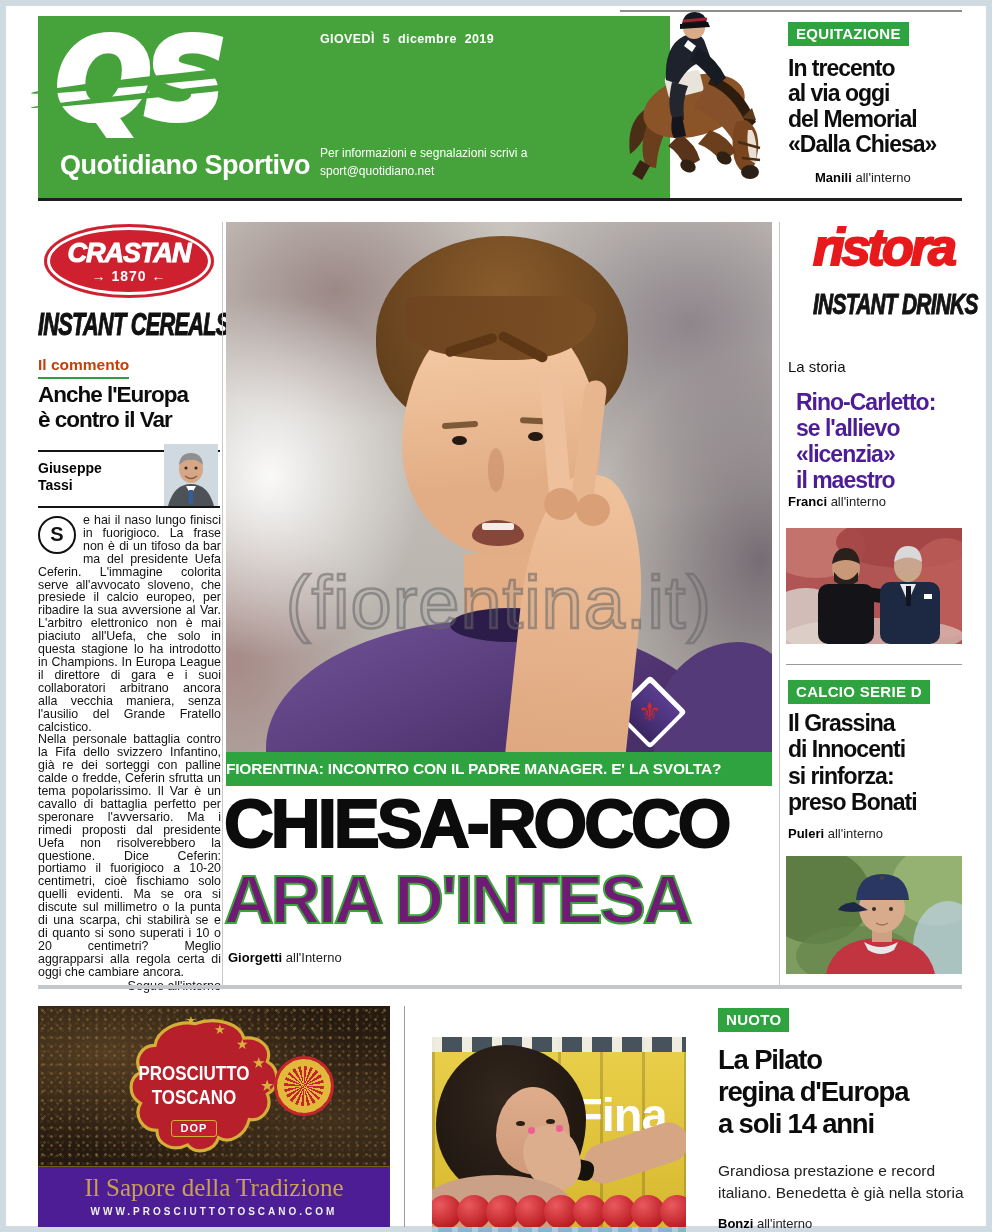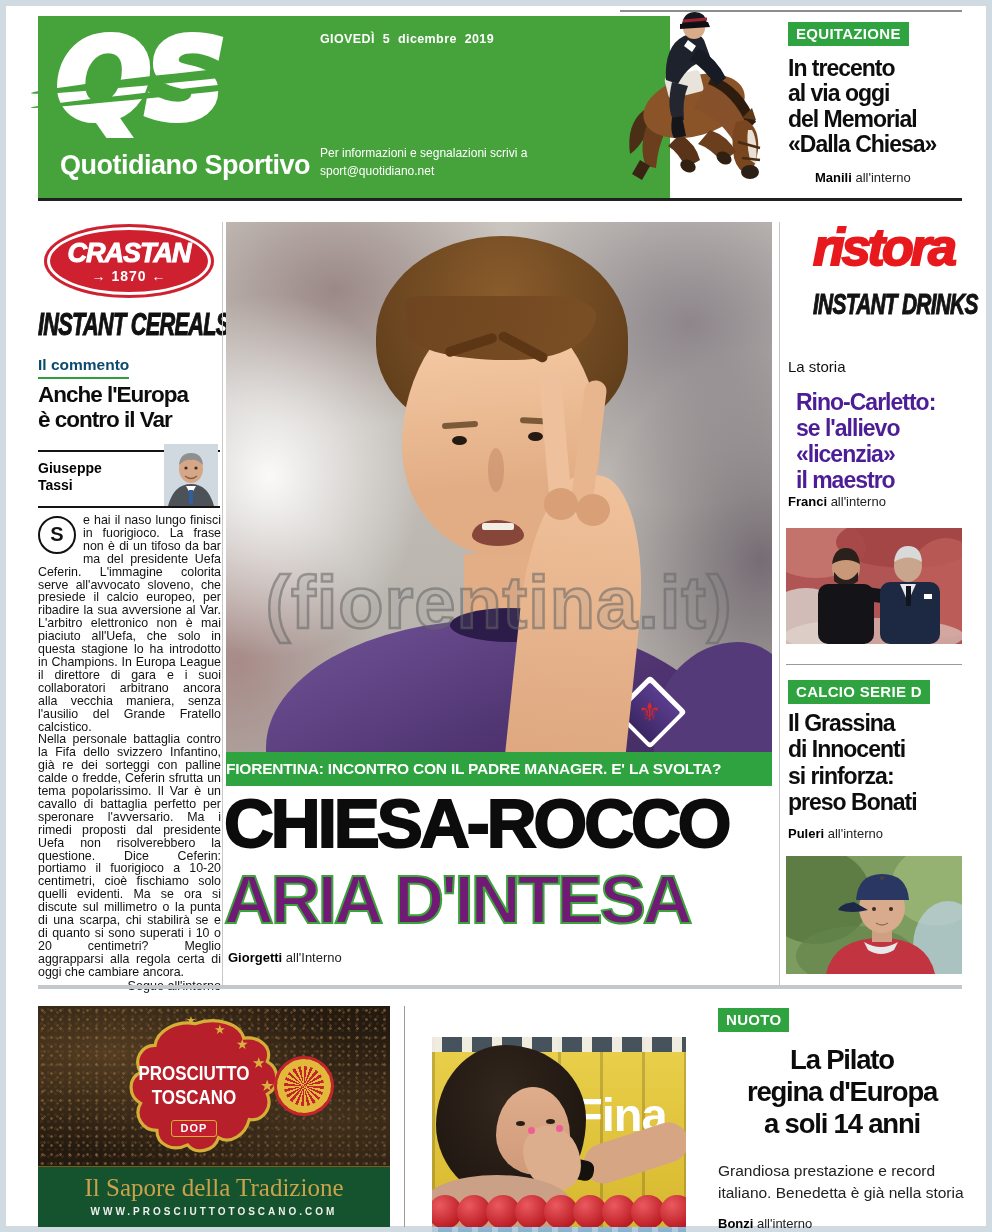--- a/index.html
+++ b/index.html
@@ -30,21 +30,21 @@
   .equi h2{margin:10px 0 0;font-size:23px;font-weight:800;line-height:1.1;letter-spacing:-1px;color:#0d0d0d;}
   .equi .byl{margin-top:13px;margin-left:27px;}
   .rule-dark{position:absolute;left:38px;top:198px;width:924px;height:3px;background:#202020;}
 
   
   .crastan{position:absolute;left:38px;top:224px;width:182px;}
   .cr-oval{width:170px;height:74px;margin:0 auto;background:#cf2030;border-radius:50%;box-shadow:inset 0 0 0 3px #cf2030, inset 0 0 0 6px #fff;display:flex;flex-direction:column;align-items:center;justify-content:center;}
   .cr-brand{color:#fff;font-style:italic;font-weight:bold;font-size:27px;letter-spacing:-1px;-webkit-text-stroke:1px #fff;}
   .cr-year{color:#fff;font-size:14px;font-weight:bold;letter-spacing:1px;margin-top:-1px;}
   .cr-tag{margin-top:9px;font-style:italic;font-weight:bold;font-size:31px;letter-spacing:-1px;transform:scaleX(.7);transform-origin:left;white-space:nowrap;color:#111;-webkit-text-stroke:1px #111;}
-  .commento-kicker{position:absolute;left:38px;top:356px;font-size:15.5px;font-weight:bold;color:#0c4a6e;padding-bottom:3px;border-bottom:2px solid #2f9e3c;}
+  .commento-kicker{position:absolute;left:38px;top:356px;font-size:15.5px;font-weight:bold;color:#c2410c;padding-bottom:3px;border-bottom:2px solid #2f9e3c;}
   .commento-h{position:absolute;left:38px;top:382px;width:188px;font-size:22.5px;font-weight:800;line-height:1.12;letter-spacing:-1px;color:#0d0d0d;margin:0;}
   .author{position:absolute;left:38px;top:450px;width:182px;height:54px;border-top:2px solid #141414;border-bottom:2px solid #141414;}
   .author-name{position:absolute;left:0;top:8px;font-size:14px;font-weight:800;line-height:1.2;color:#000;}
   .author-photo{position:absolute;right:2px;top:-8px;width:54px;height:60px;}
   .article{position:absolute;left:38px;top:514px;width:183px;font-size:12.4px;line-height:12.9px;text-align:justify;color:#121212;}
   .article p{margin:0;}
   .dropcap{float:left;width:34px;height:34px;border:2.5px solid #111;border-radius:50%;text-align:center;line-height:33px;font-size:20px;font-weight:800;margin:2px 7px 0 0;}
   .segue{text-align:right;font-size:12.6px;margin-top:1px;}
   .vrule-l{position:absolute;left:222px;top:222px;width:1px;height:763px;background:#c8c8c8;}
   .vrule-r{position:absolute;left:779px;top:222px;width:1px;height:763px;background:#c8c8c8;}
@@ -70,21 +70,21 @@
   .mp-neck{position:absolute;left:238px;top:332px;width:92px;height:82px;background:#e3ad85;}
   .mp-jersey{position:absolute;left:40px;top:398px;width:470px;height:170px;background:linear-gradient(155deg,#6c4f92 10%,#4e3370 60%,#3f2a5c);border-radius:48% 52% 0 0/75% 85% 0 0;}
   .mp-jersey2{position:absolute;left:428px;top:420px;width:140px;height:150px;background:#543a78;border-radius:60% 40% 0 0;}
   .mp-collar{position:absolute;left:224px;top:386px;width:122px;height:34px;background:#2c1c49;border-radius:50%;}
   .mp-badge{position:absolute;left:398px;top:464px;width:52px;height:52px;background:#fff;transform:rotate(45deg);border-radius:4px;display:flex;align-items:center;justify-content:center;}
   .mp-badge-in{width:43px;height:43px;background:linear-gradient(#5a3d8f,#3b2663);border-radius:2px;display:flex;align-items:center;justify-content:center;}
   .mp-fleur{transform:rotate(-45deg);color:#d6282f;font-size:26px;line-height:1;}
   .mp-arm{position:absolute;left:292px;top:252px;width:120px;height:320px;background:linear-gradient(#f0c29c,#dca47c);border-radius:44% 46% 12% 12%;transform:rotate(6deg);}
   .mp-finger{position:absolute;width:22px;height:128px;border-radius:11px;}
   .mp-knuckle{position:absolute;width:34px;height:32px;background:#d9a078;border-radius:50%;}
-  .mp-wm{position:absolute;left:0;top:338px;width:100%;text-align:center;font-size:74px;font-weight:bold;white-space:nowrap;color:rgba(140,140,140,0.14);-webkit-text-stroke:2.5px rgba(100,100,100,.55);letter-spacing:1px;}
+  .mp-wm{position:absolute;left:0;top:338px;width:100%;text-align:center;font-size:74px;font-weight:normal;white-space:nowrap;color:rgba(140,140,140,0.14);-webkit-text-stroke:2.5px rgba(100,100,100,.55);letter-spacing:1px;}
   .main-kicker{position:absolute;left:0;bottom:0;width:100%;height:34px;background:#2ea33f;color:#fff;font-weight:800;font-size:15.5px;line-height:34px;padding:0 0;box-sizing:border-box;letter-spacing:-0.2px;white-space:nowrap;}
   .main-h{position:absolute;left:224px;top:786px;width:552px;font-weight:bold;font-size:69px;line-height:76px;letter-spacing:-3px;margin:0;}
   .hl-black{display:block;color:#0c0c0c;-webkit-text-stroke:2px #0c0c0c;}
   .hl-green{display:block;color:#701a75;-webkit-text-stroke:2px #3aa33a;}
   .main-byl{position:absolute;left:228px;top:950px;}
 
   
   .ristora{position:absolute;left:786px;top:218px;width:180px;margin-left:27px;}
   .ri-brand{font-style:italic;font-weight:bold;font-size:52px;line-height:58px;letter-spacing:-3px;color:#e8191c;-webkit-text-stroke:2px #e8191c;}
   .ri-tag{margin-top:12px;font-style:italic;font-weight:bold;font-size:29px;letter-spacing:-1px;transform:scaleX(.72);transform-origin:left;white-space:nowrap;color:#131313;-webkit-text-stroke:1px #131313;}
@@ -109,21 +109,21 @@
       radial-gradient(circle, rgba(170,130,80,.5) 0 1.1px, transparent 1.6px),
       radial-gradient(circle, rgba(120,90,50,.55) 0 1px, transparent 1.5px),
       radial-gradient(circle, rgba(60,42,22,.8) 0 1.3px, transparent 1.8px);
     background-size:100% 100%,100% 100%,9px 9px,13px 13px,7px 7px;}
   .prosc-map{position:absolute;left:70px;top:4px;width:172px;height:154px;}
   .pr-t{position:absolute;left:70px;width:172px;text-align:center;color:#fff;font-weight:800;font-size:20px;letter-spacing:0;transform:scaleX(.85);}
   .pr-dop{position:absolute;left:70px;top:112px;width:172px;text-align:center;}
   .pr-dop span{display:inline-block;background:#c41f2e;border:1.5px solid #d4af37;color:#fff;font-size:11px;font-weight:800;padding:1px 9px 2px;border-radius:3px;letter-spacing:1px;}
   .pr-star{position:absolute;color:#d9b23e;}
   .pr-seal{position:absolute;right:56px;top:50px;width:54px;height:54px;border-radius:50%;border:3px solid #c2252b;background:repeating-conic-gradient(#c2252b 0 9deg,#e2b93b 9deg 18deg);box-shadow:inset 0 0 0 7px #e2b93b;}
-  .prosc-strip{position:absolute;left:0;bottom:0;width:100%;height:60px;background:#14532d;border-top:1px solid #7a5c22;text-align:center;}
+  .prosc-strip{position:absolute;left:0;bottom:0;width:100%;height:60px;background:#4c1d95;border-top:1px solid #7a5c22;text-align:center;}
   .prosc-slogan{font-family:"Liberation Serif",serif;font-size:25px;color:#c9a24b;margin-top:7px;}
   .prosc-url{font-size:10px;color:#eee;letter-spacing:3px;margin-top:4px;font-weight:bold;}
   .vrule-b{position:absolute;left:404px;top:1006px;width:1px;height:221px;background:#9a9a9a;}
 
   
   .swim{position:absolute;left:432px;top:1037px;width:254px;height:200px;overflow:hidden;background:
     repeating-linear-gradient(90deg, rgba(60,50,20,.22) 0 3px, transparent 3px 42px),
     linear-gradient(#ead04c,#ddbf36 70%,#d2b52f);}
   .swim-topband{position:absolute;left:0;top:0;width:100%;height:15px;background:repeating-linear-gradient(90deg, rgba(240,240,240,.9) 0 10px, #46525c 10px 30px);}
   .swim-fina{position:absolute;left:142px;top:50px;font-size:47px;font-weight:bold;color:#fff;letter-spacing:-1px;}
@@ -136,21 +136,21 @@
   .swim-goggles{position:absolute;left:128px;top:122px;width:34px;height:20px;background:#15120e;border-radius:8px;transform:rotate(12deg);}
   .swim-shoulder{position:absolute;left:-10px;top:138px;width:150px;height:60px;background:#caa086;border-radius:50% 50% 0 0;}
   .swim-rope{position:absolute;left:-4px;top:158px;width:110%;height:36px;white-space:nowrap;}
   .ropeseg{display:inline-block;width:34px;height:34px;border-radius:50%;background:radial-gradient(circle at 35% 30%, #ea5a5e, #bb1c24 72%);margin-right:-5px;}
   .swim-water{position:absolute;left:0;top:190px;width:100%;height:29px;background:
     repeating-linear-gradient(90deg, rgba(255,255,255,.3) 0 6px, transparent 6px 20px),
     linear-gradient(#8fb6d2,#6d96b4);}
 
   
   .nuoto{position:absolute;left:718px;top:1008px;width:248px;}
-  .nuoto h2{font-size:27.5px;line-height:1.17;margin:12px 0 0;font-weight:800;letter-spacing:-1.2px;color:#0c0c0c;text-align:center;}
+  .nuoto h2{font-size:27.5px;line-height:1.17;margin:12px 0 0;font-weight:800;letter-spacing:-1.2px;color:#0c0c0c;}
   .nuoto .stand{margin-top:19px;font-size:15.5px;line-height:1.42;color:#222;}
   .nuoto .byl{margin-top:12px;}
 </style>
 </head>
 <body>
 
 <div class="canvas">
   <div class="sheet"></div>
   <div class="line-topright"></div>
 

